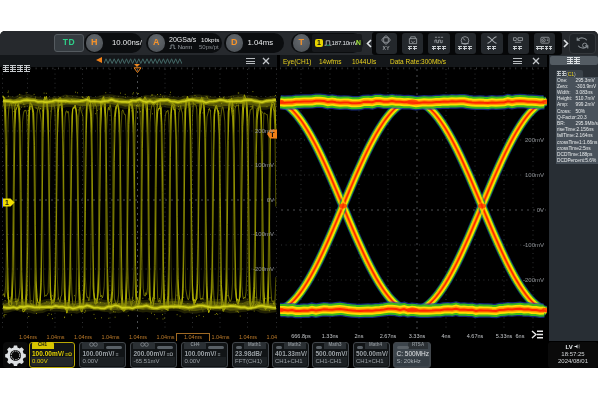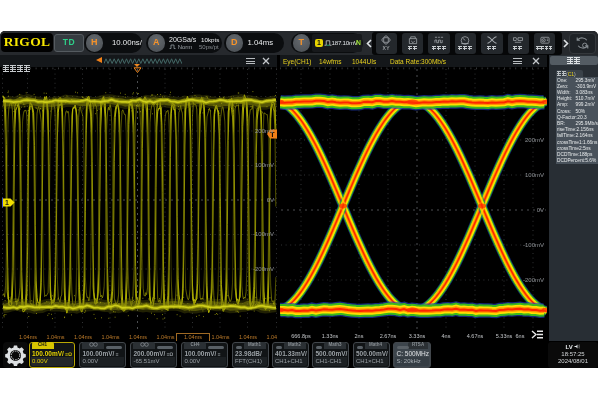--- a/index.html
+++ b/index.html
@@ -25,21 +25,20 @@
 .mv{position:absolute;font-size:6px;color:#8e9296;line-height:7px;width:28px;text-align:right}
 .cbox{position:absolute;top:311px;height:25.5px;border:1px solid;border-radius:3px}
 .ctab{position:absolute;top:-1px;height:6.5px;font-size:4.5px;font-weight:bold;text-align:center;line-height:6.5px;border-radius:2px 2px 0 0}
 .cl1{position:absolute;left:2.5px;top:6.5px;font-size:6.5px;font-weight:bold;line-height:8px;white-space:nowrap}
 .cl2{position:absolute;left:1px;right:1px;bottom:1px;height:9px;font-size:6px;line-height:9px;padding-left:1.5px;border-radius:0 0 2px 2px;white-space:nowrap}
 .mrow{display:flex;justify-content:space-between;font-size:4.8px;color:#e9eced;line-height:6.2px;padding:0 0.5px 0 1px;white-space:nowrap}
 .mval{text-align:left;width:22px}
 </style></head><body>
 <div id="screen">
  <div id="topbar">
-  <div id="rigol">RIGOL</div>
   <div id="td">TD</div>
   <div class="cap" style="left:84px;width:58px">
         <div class="circ">H</div>
         <span class="captxt" style="left:28px">10.00ns/</span>
       </div>
   <div class="cap" style="left:146px;width:76px">
         <div class="circ">A</div>
     <span class="captxt" style="left:23px;font-size:7px;line-height:9px;top:1.5px">20GSa/s</span>
     <span class="captxt" style="left:23px;top:9.5px;font-size:6px;color:#9aa0a5;line-height:9px"><svg width="7" height="5" viewBox="0 0 14 10">
             <path d="M1,9 h3 v-7 h6 v7 h3" fill="none" stroke="#9aa0a5" stroke-width="1.5"></path>

